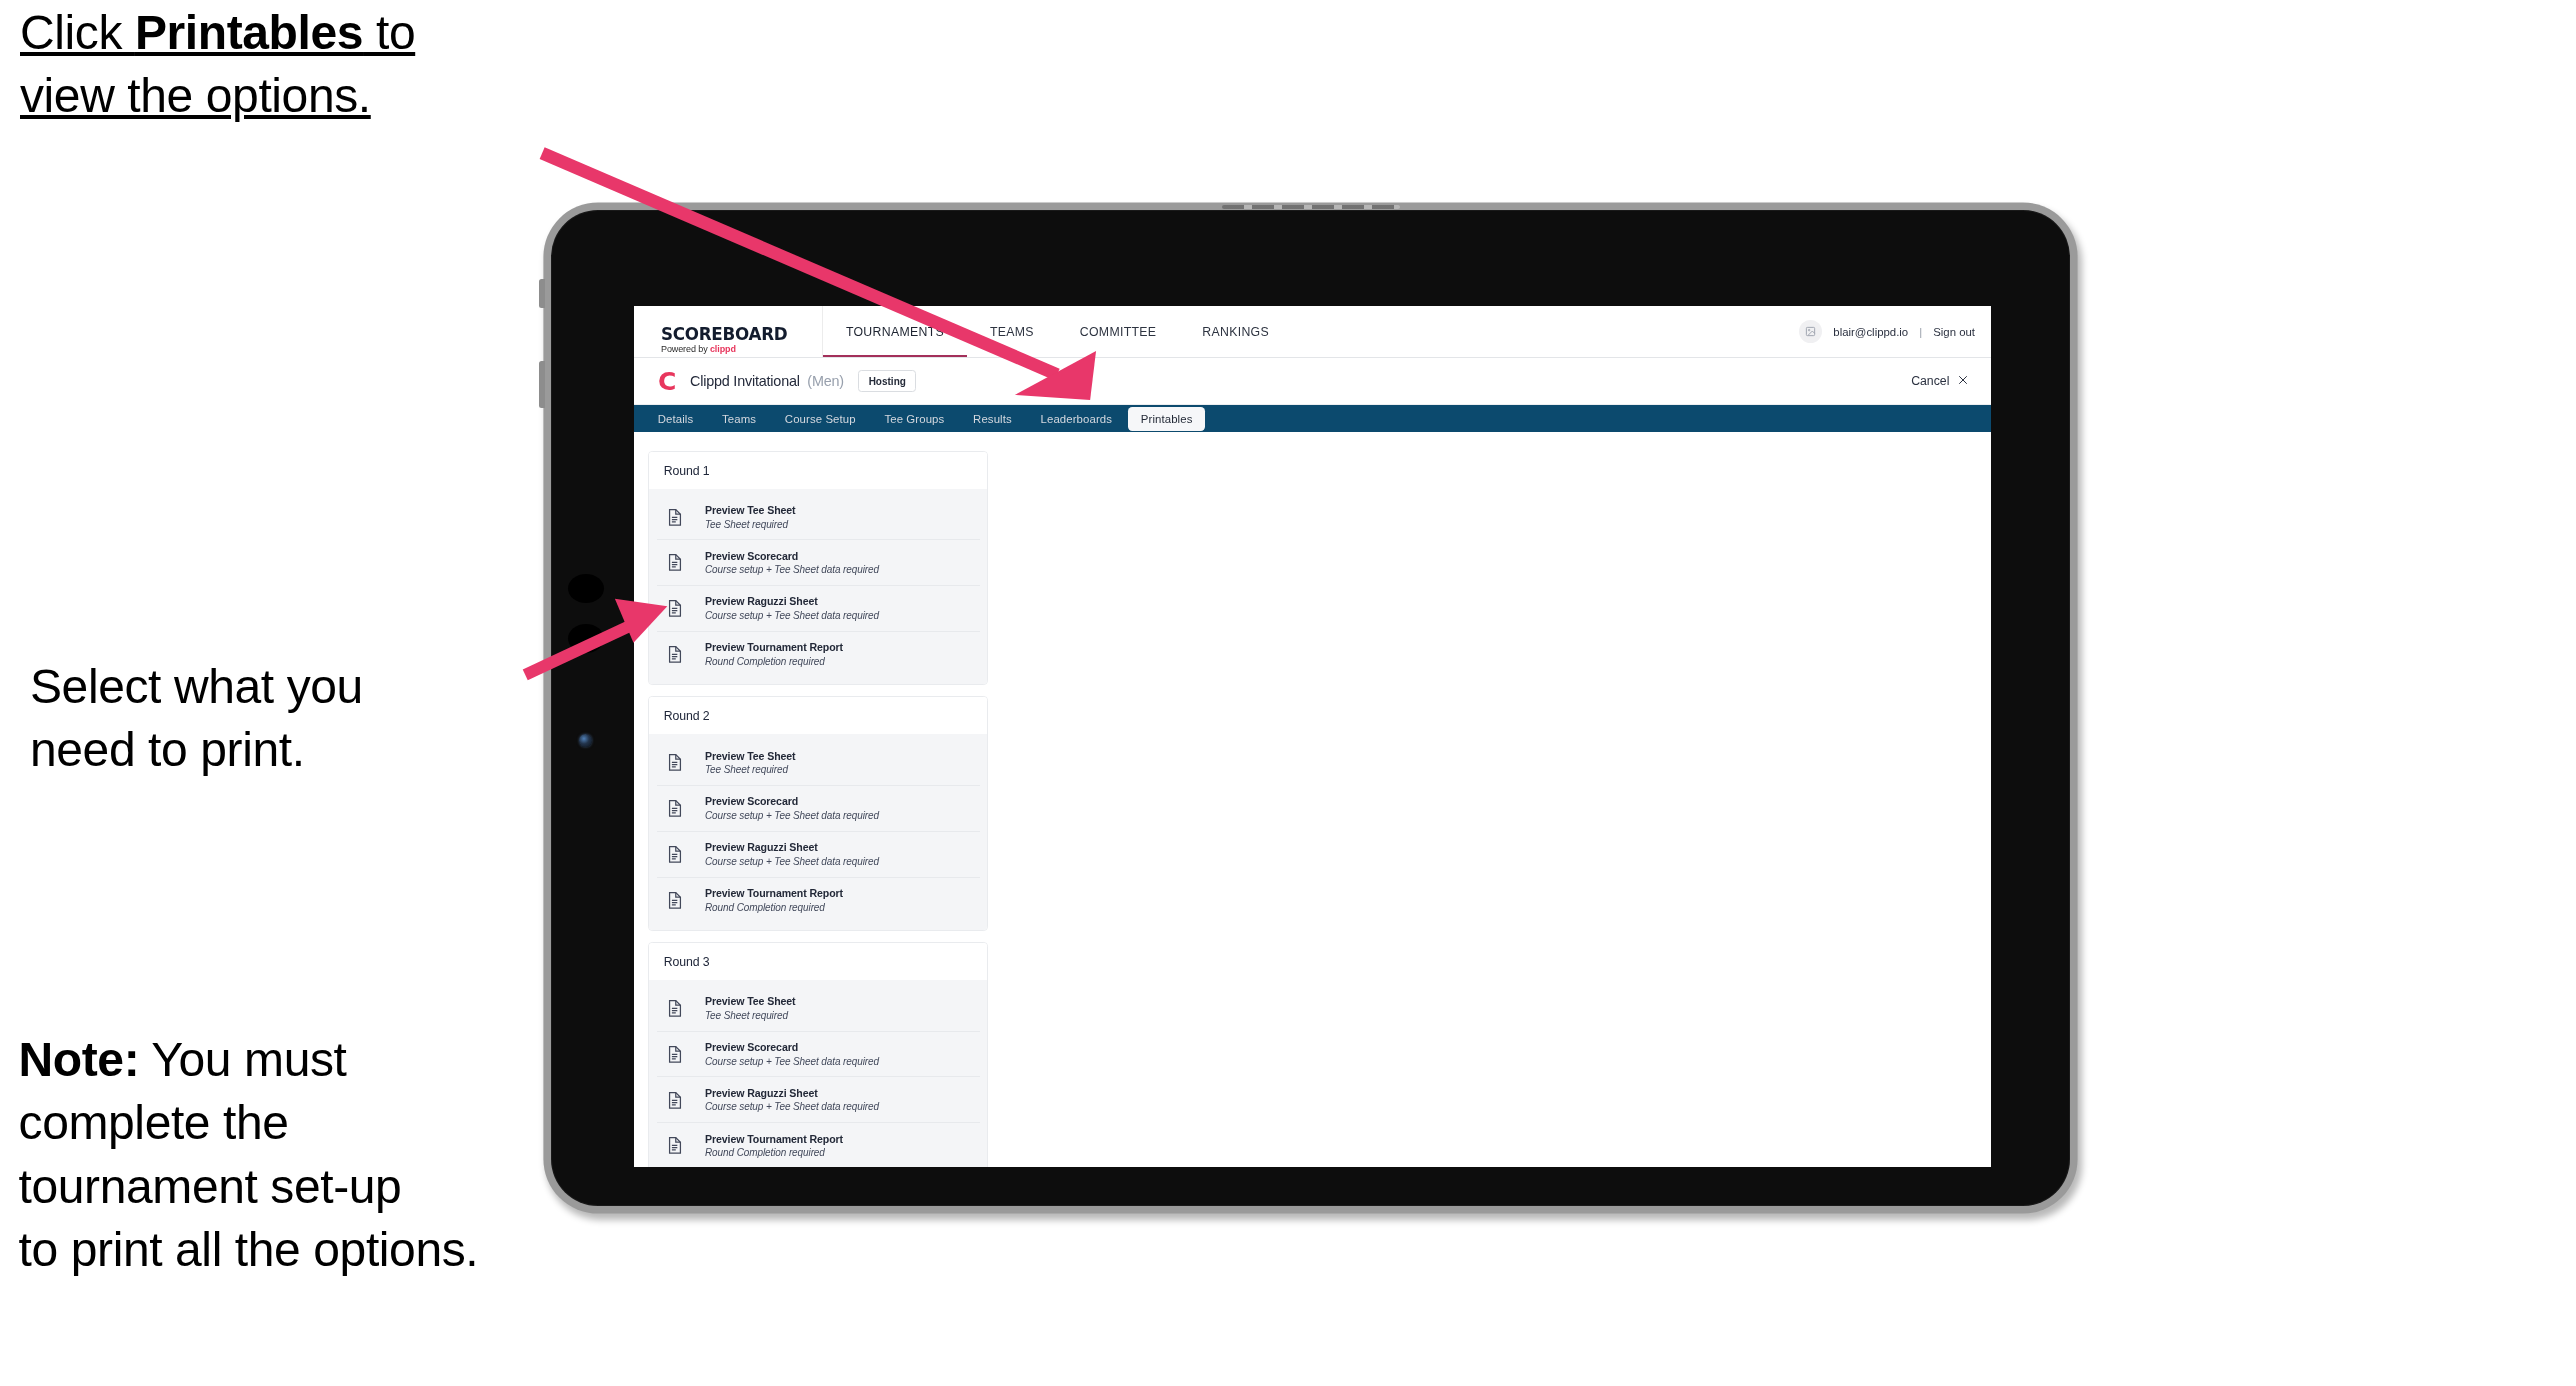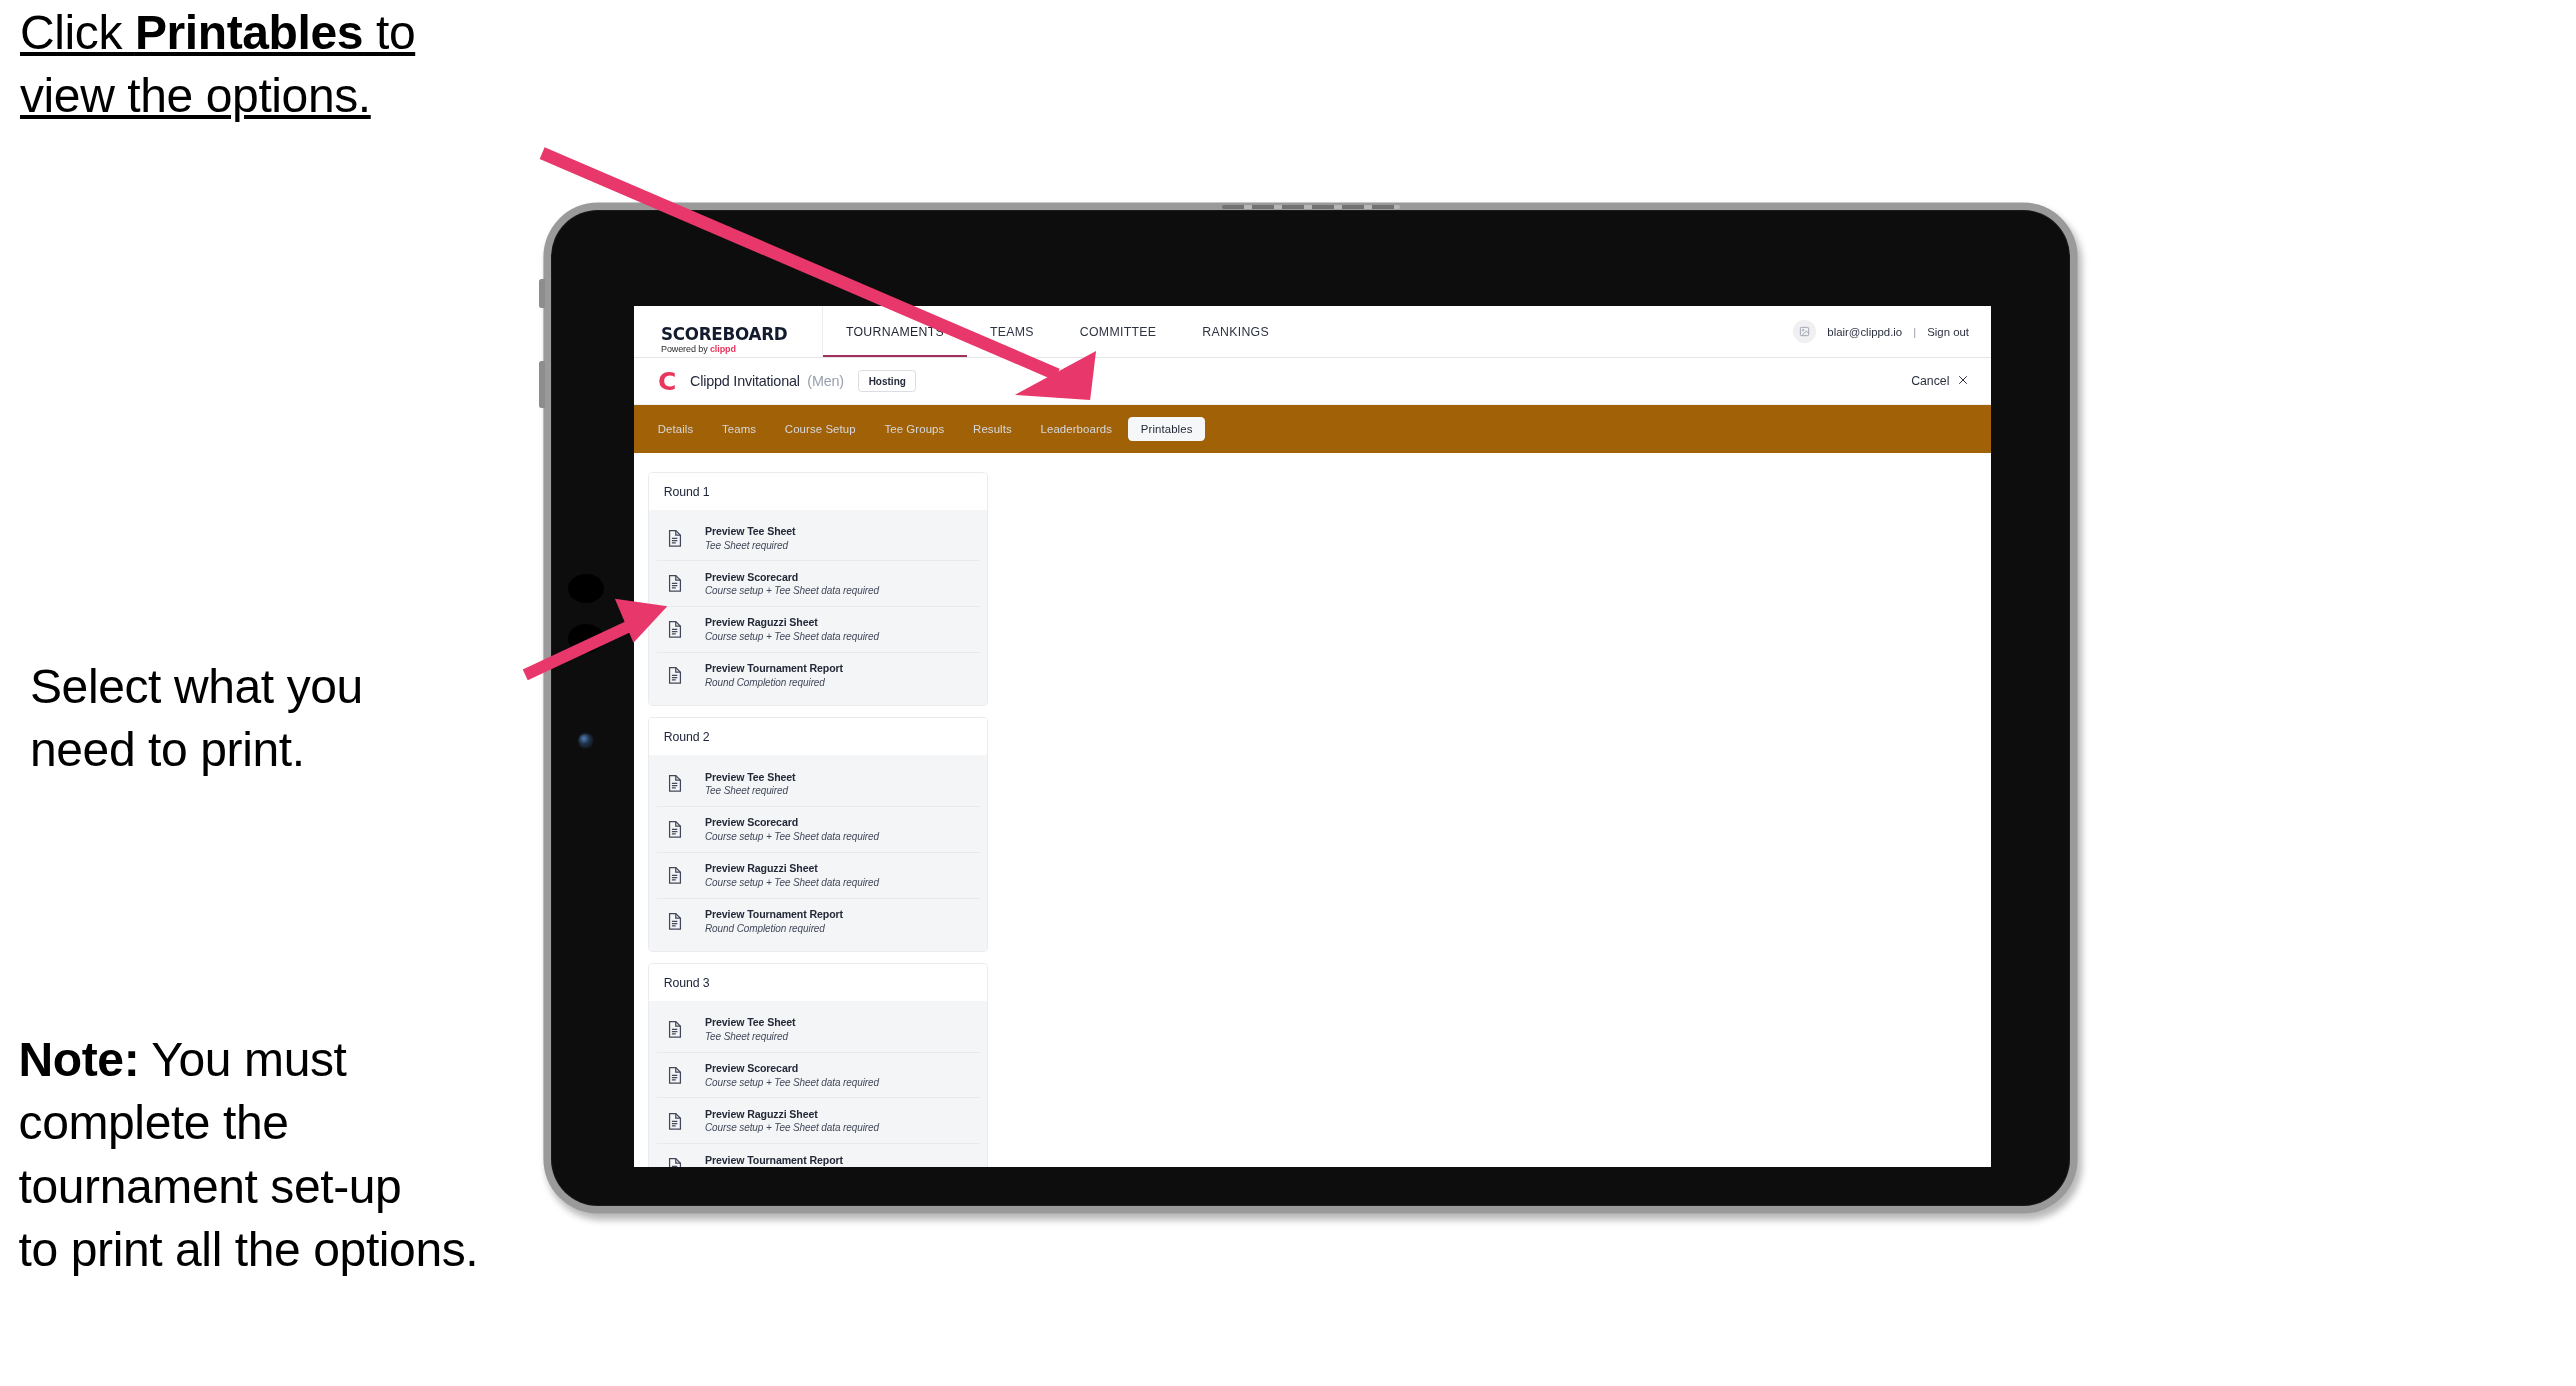--- a/index.html
+++ b/index.html
@@ -177,21 +177,21 @@
     position: absolute;
     left: 0; right: 0; bottom: 0;
     height: 2.5px;
     background: #a3305a;
   }
 
   #topbar-right {
     margin-left: auto;
     display: flex;
     align-items: center;
-    padding-right: 22px;
+    padding-right: 16px;
     gap: 11px;
   }
   #user-avatar {
     width: 23px; height: 23px;
     border-radius: 50%;
     background: #f0f0f2;
     display: flex; align-items: center; justify-content: center;
     color: #9aa0ab;
   }
   #user-email {
@@ -246,22 +246,22 @@
     display: flex;
     align-items: center;
     gap: 7.6px;
     font-size: 12.3px;
     color: #2b3140;
     cursor: pointer;
   }
 
   
   #tabstrip {
-    height: 48px;
-    background: #a16207;
+    height: 27px;
+    background: #0c4a6e;
     display: flex;
     align-items: center;
     padding-left: 11px;
     gap: 3.4px;
   }
   .tab {
     font-size: 11.4px;
     color: #d4d8df;
     padding: 6px 12.7px;
     border-radius: 4.2px;

